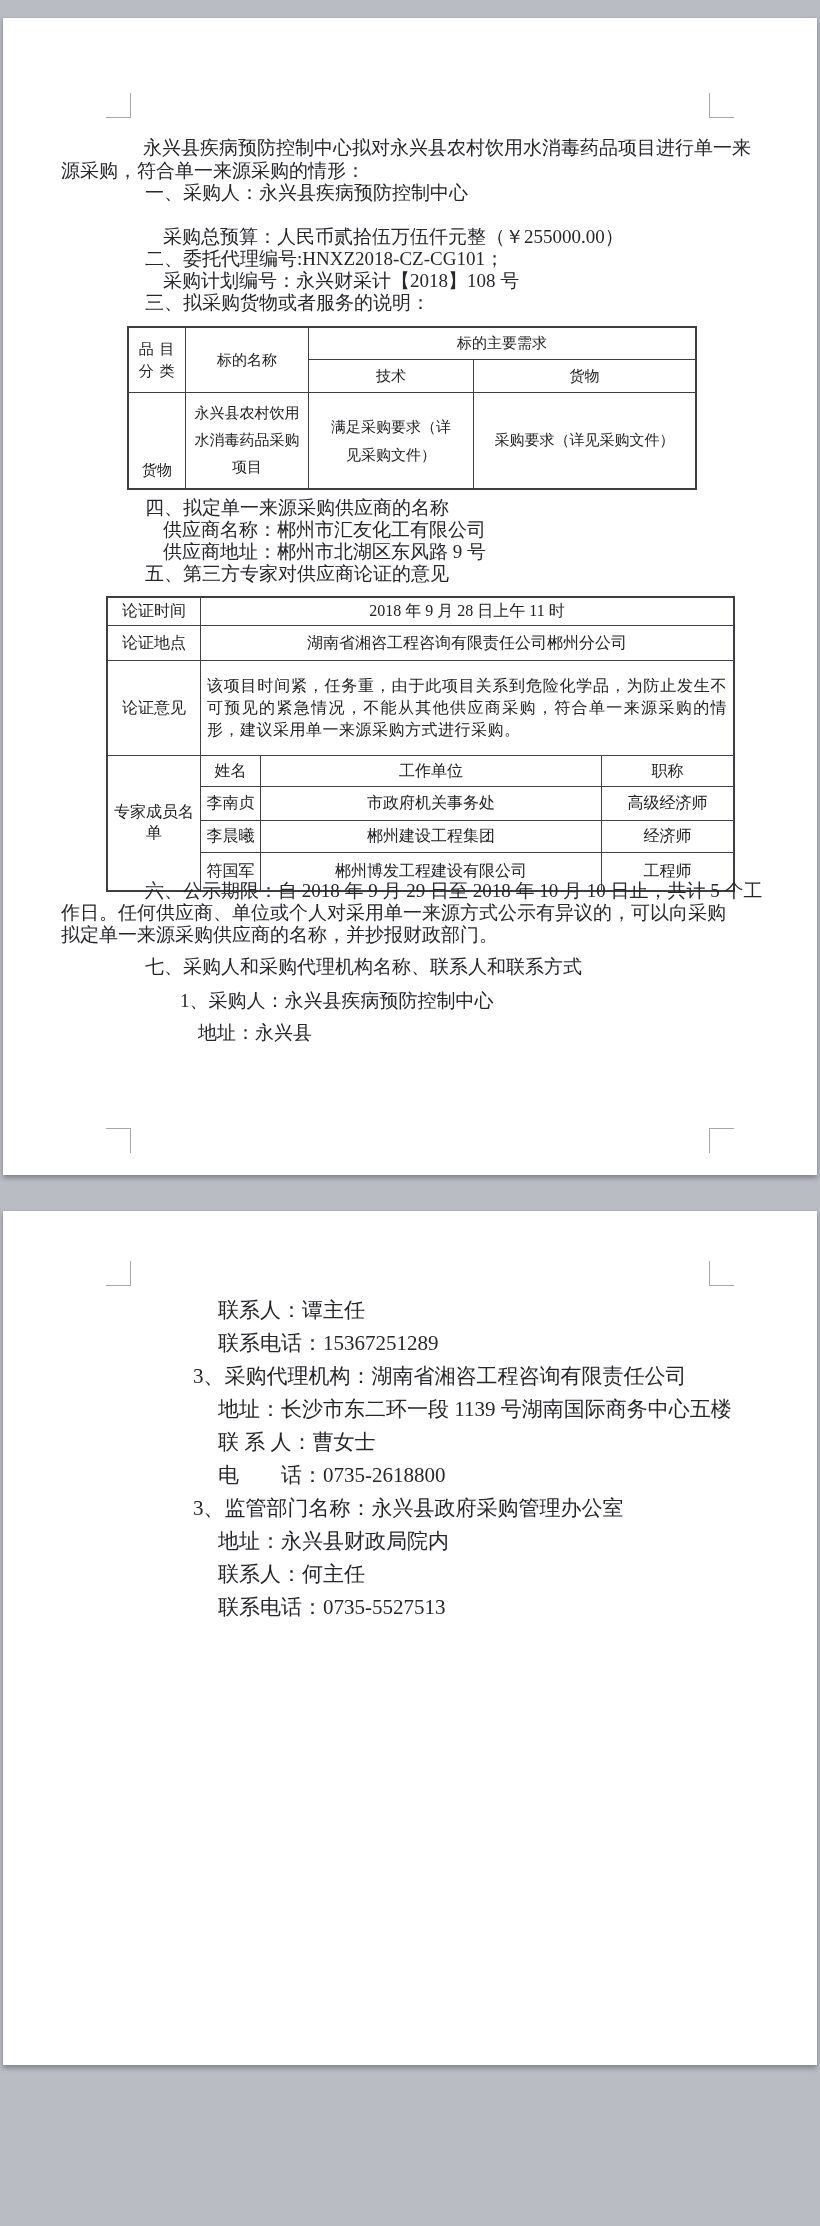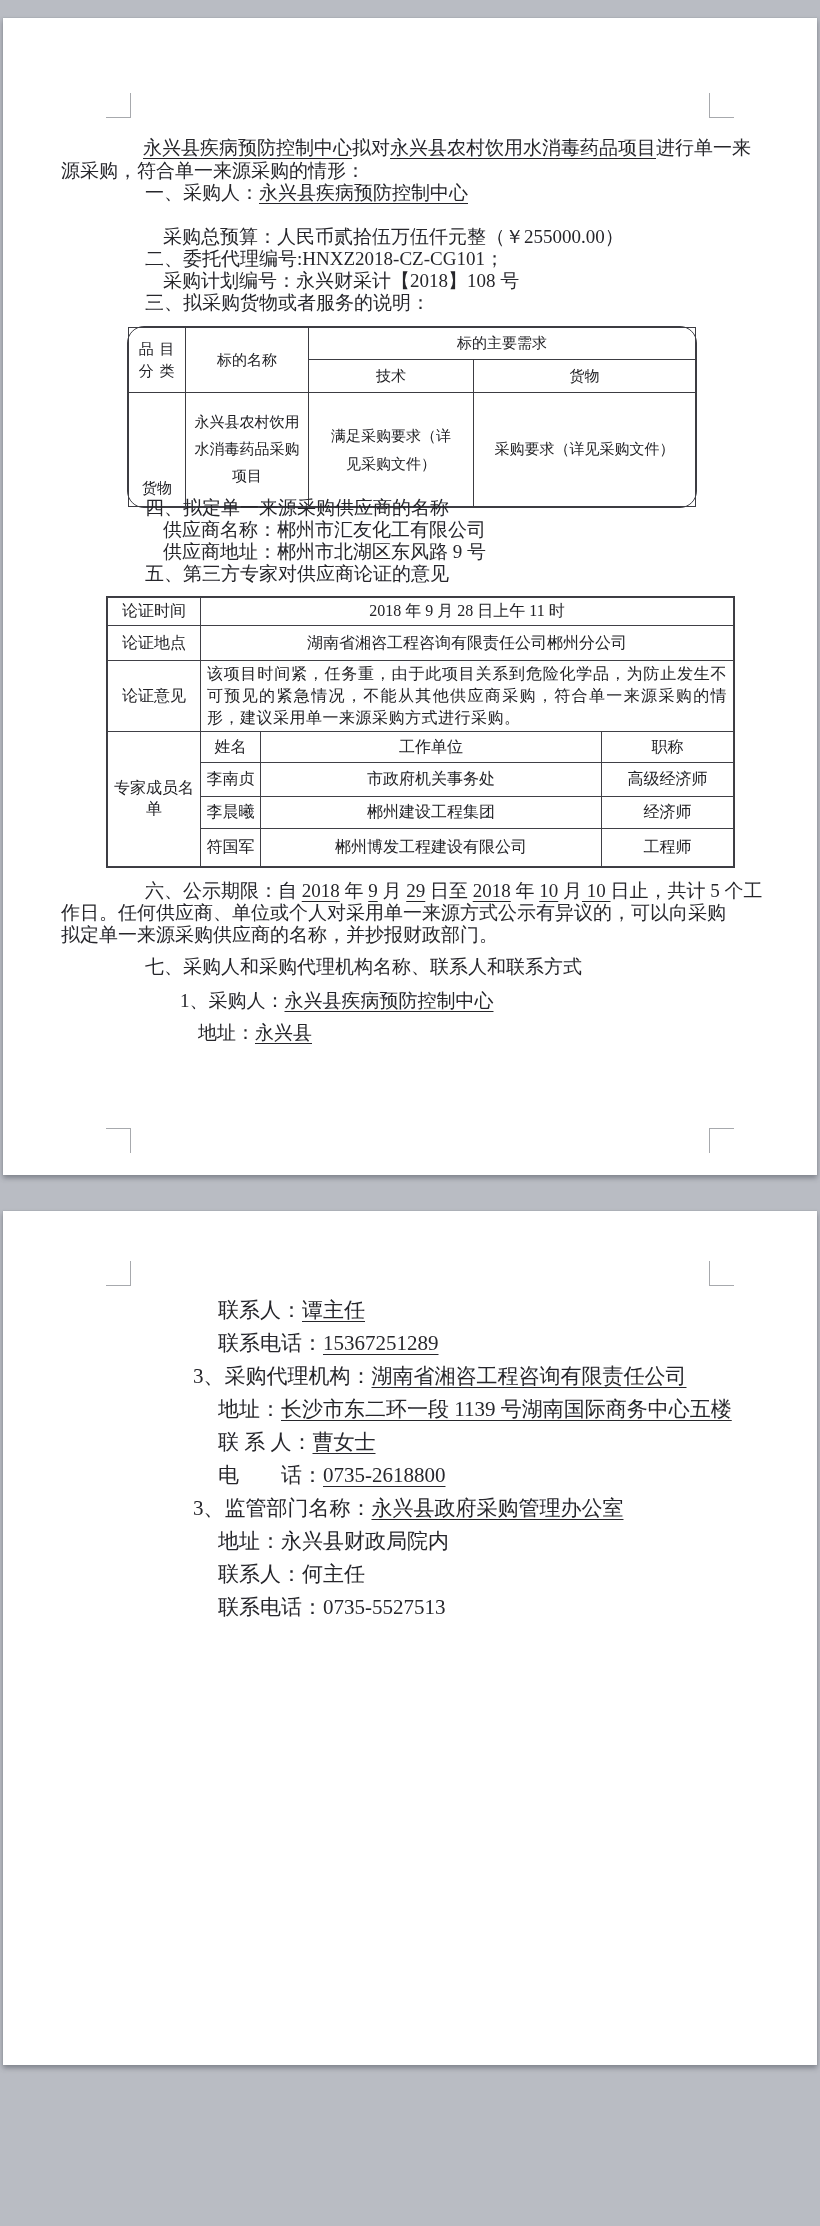--- a/index.html
+++ b/index.html
@@ -21,34 +21,34 @@
   .mark.tr{border-left:1px solid #a7a9ad;border-bottom:1px solid #a7a9ad;}
   .mark.bl{border-right:1px solid #a7a9ad;border-top:1px solid #a7a9ad;}
   .mark.br{border-left:1px solid #a7a9ad;border-top:1px solid #a7a9ad;}
   .ml{left:103px;} .mr{left:706px;}
   
   .ln{
     position:absolute;white-space:pre;color:#26262b;
     font-size:19px;line-height:22px;
   }
   #page2 .ln{font-size:21px;line-height:24px;}
-  .u, .ln .u{text-decoration:underline;text-underline-offset:4px;text-decoration-thickness:1px;}
+  .u, .ln .u{text-underline-offset:4px;text-decoration-thickness:1px;}
   
   table{border-collapse:collapse;table-layout:fixed;position:absolute;color:#222226;}
   td{border:1px solid #404046;text-align:center;vertical-align:middle;padding:0;overflow:hidden;}
-  #goods-table{left:125px;top:309px;font-size:15px;border-radius:16px;}
+  #goods-table{left:125px;top:309px;font-size:15px;}
   #goods-table td{border-color:#3c3c42;}
   #goods-table .cat-cell div{line-height:22px;letter-spacing:1px;}
-  #goods-table .name-cell{line-height:27px;padding:16px 6px;}
+  #goods-table .name-cell{line-height:27px;padding:7px 6px;}
   #goods-table .tech-cell{line-height:28px;padding:0 18px;}
   #goods-table .bottom-cell{vertical-align:bottom;padding:0 0 8px 0;}
   #expert-table{left:104px;top:579px;font-size:16px;}
   .opinion-cell{
     text-align:justify;text-justify:inter-ideograph;
-    padding:2px 6px;line-height:22px;letter-spacing:.5px;
+    padding:14px 6px;line-height:22px;letter-spacing:.5px;
   }
   .tbl-outline{outline:1px solid #3c3c42;}
 </style>
 </head>
 <body>
 
 <div class="page" id="page1">
   <div class="mark tl ml" style="top:75px"></div>
   <div class="mark tr mr" style="top:75px"></div>
   <div class="mark bl ml" style="top:1110px"></div>

